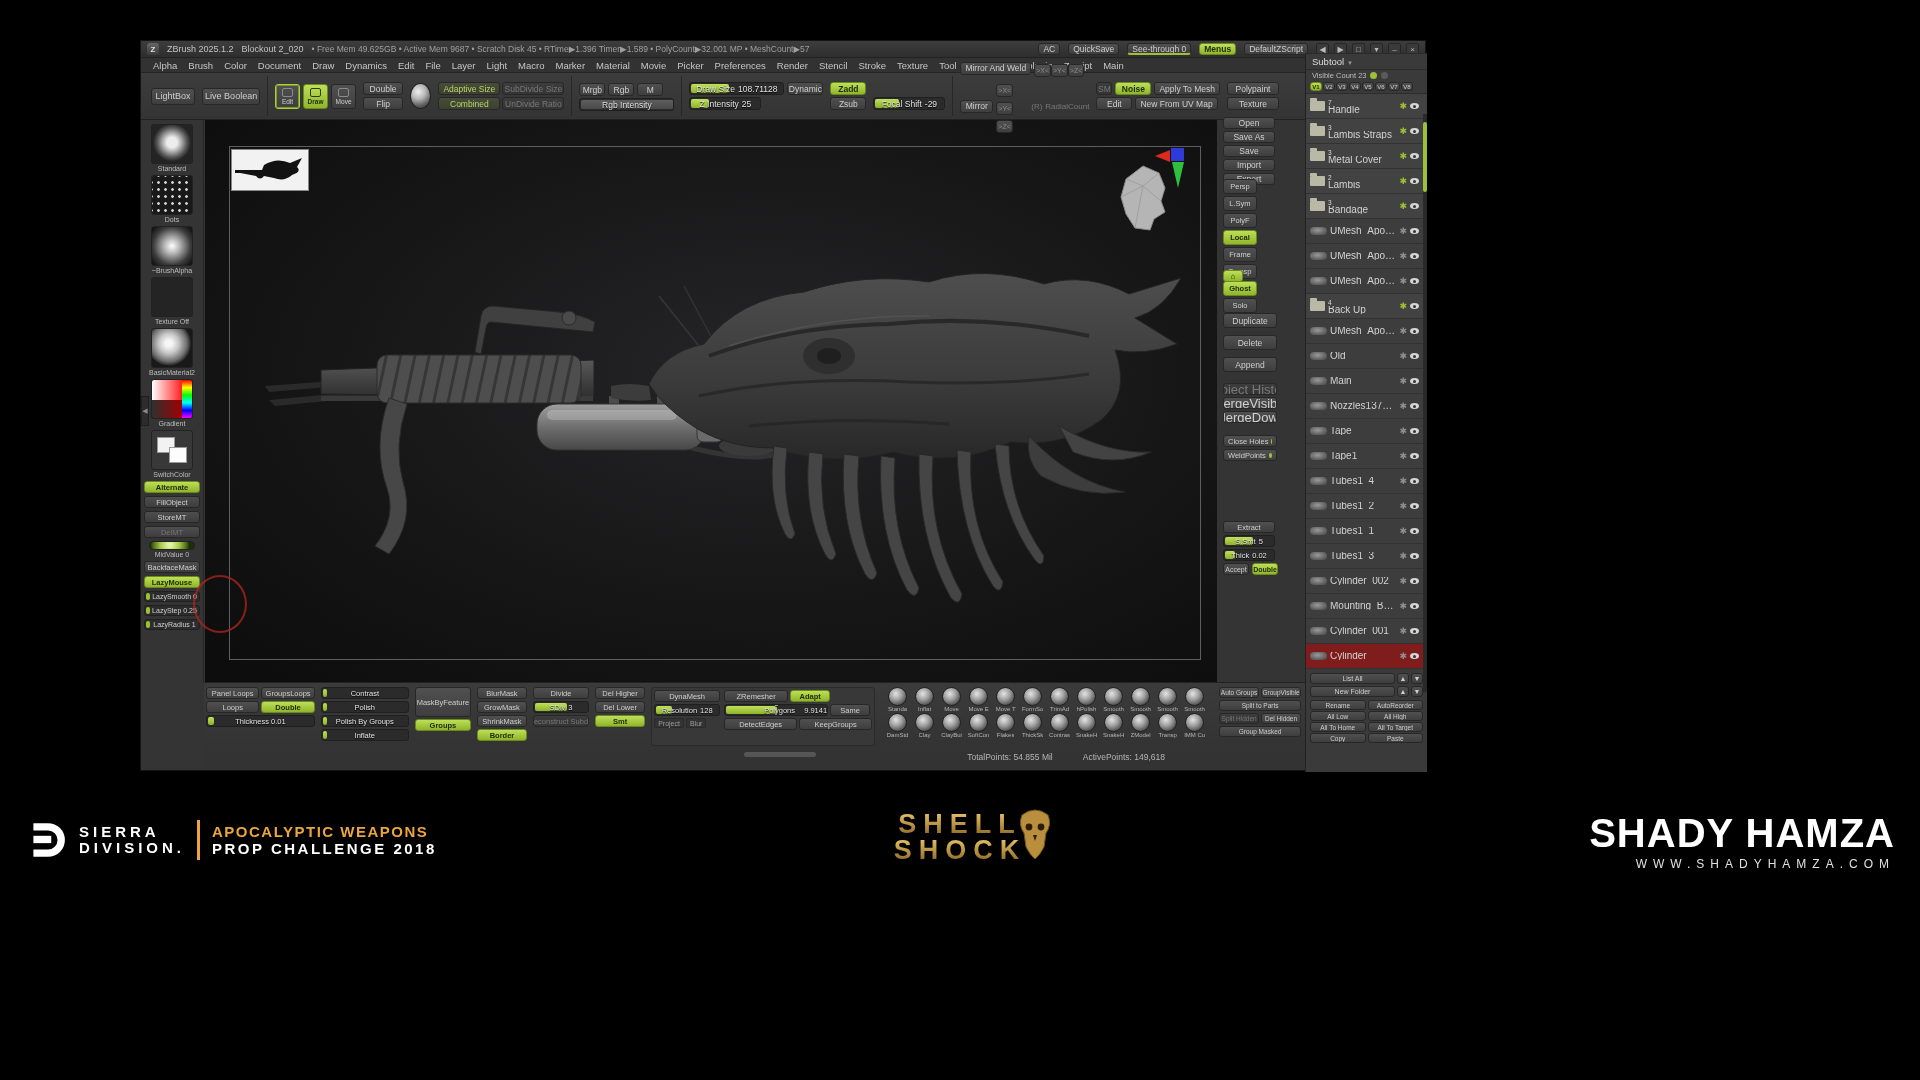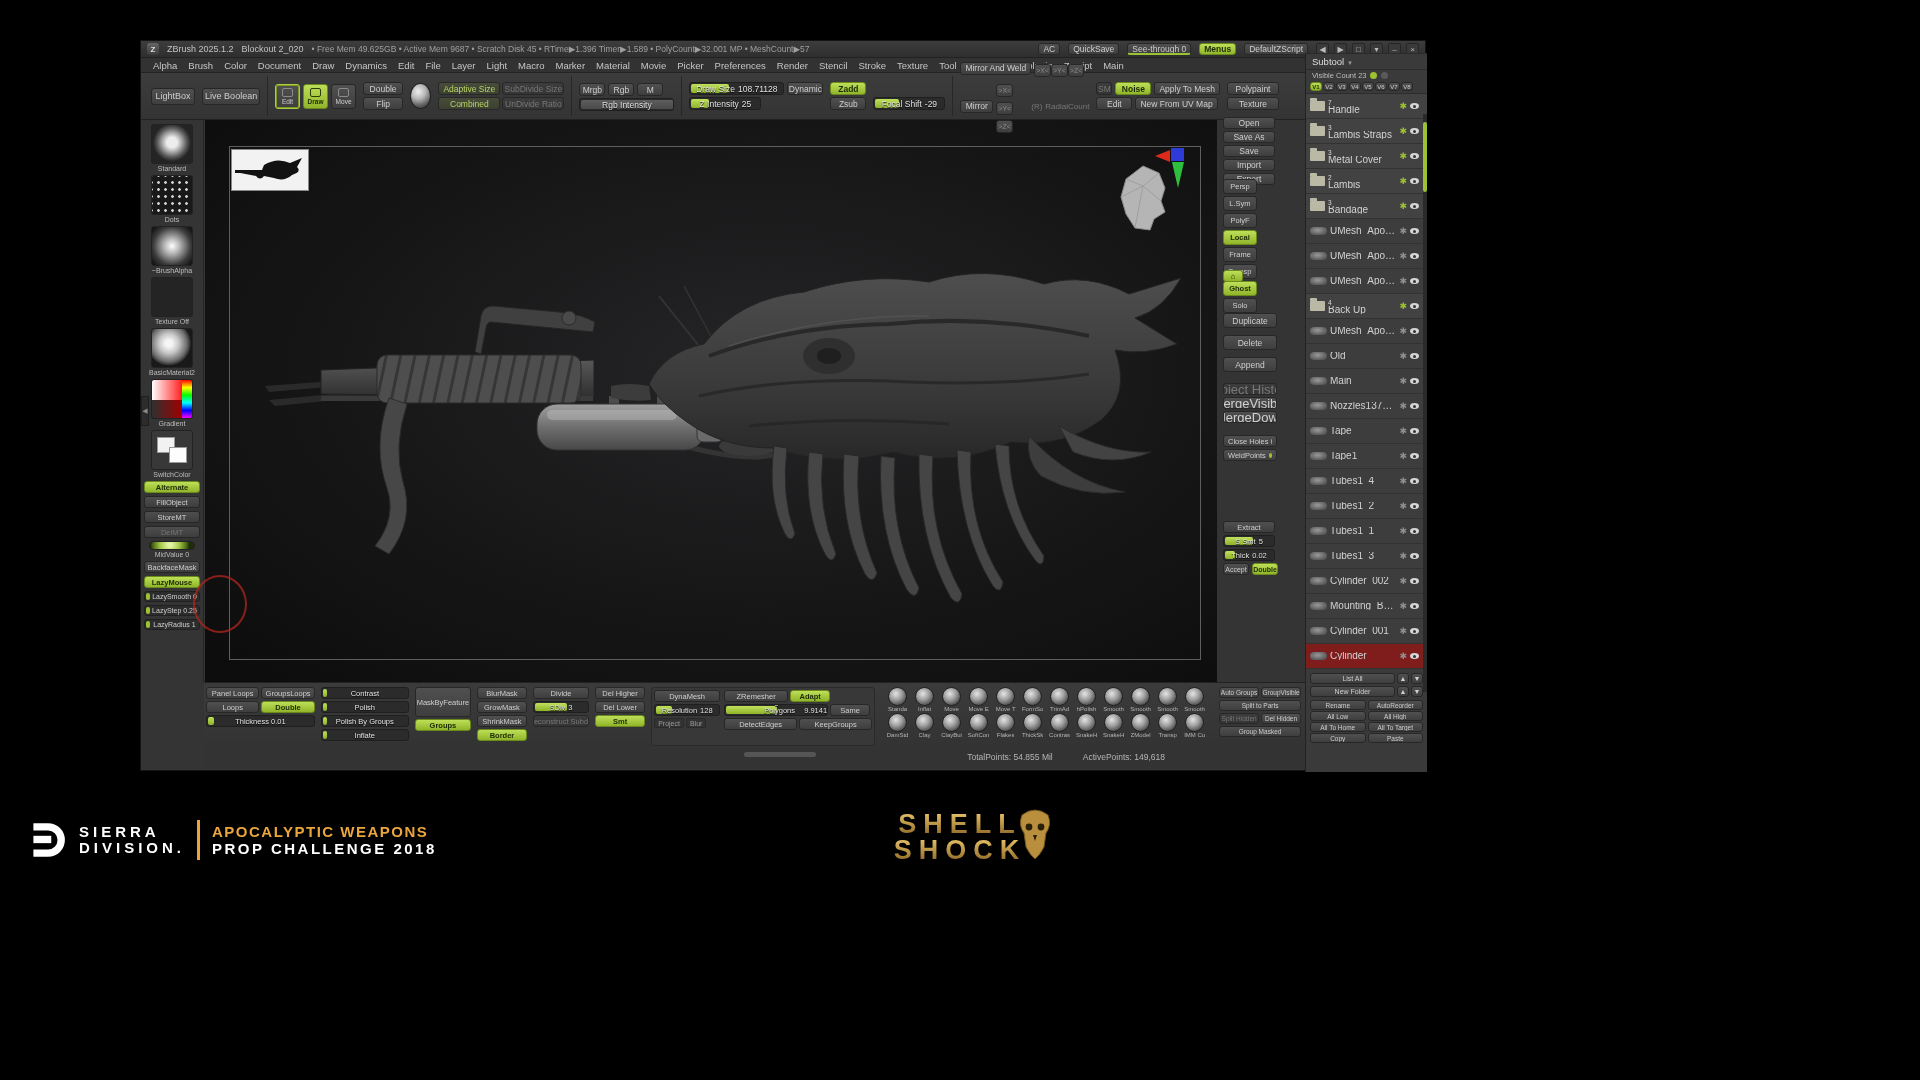--- a/index.html
+++ b/index.html
@@ -1102,14 +1102,18 @@
         <div class="ss-line">SHELL</div>
         <div class="ss-line">SHOCK</div>
         <svg width="34" height="52" viewBox="0 0 34 52">
           <path d="M4 6 Q17 -4 30 6 Q34 16 28 24 L26 38 Q22 46 17 50 Q12 46 8 38 L6 24 Q0 16 4 6 Z" fill="#b98f3e" stroke="#6e5318"></path>
           <circle cx="11" cy="18" r="3.4" fill="#2a1f08"></circle>
           <circle cx="23" cy="18" r="3.4" fill="#2a1f08"></circle>
           <path d="M15 26 L19 26 L17 32 Z" fill="#2a1f08"></path>
         </svg>
       </div>
     </div>
+    <div id="shady">
+      <div class="aname">SHADY HAMZA</div>
+      <div class="asite">WWW.SHADYHAMZA.COM</div>
+    </div>
   </div>
 </div>
 
 </body></html>

